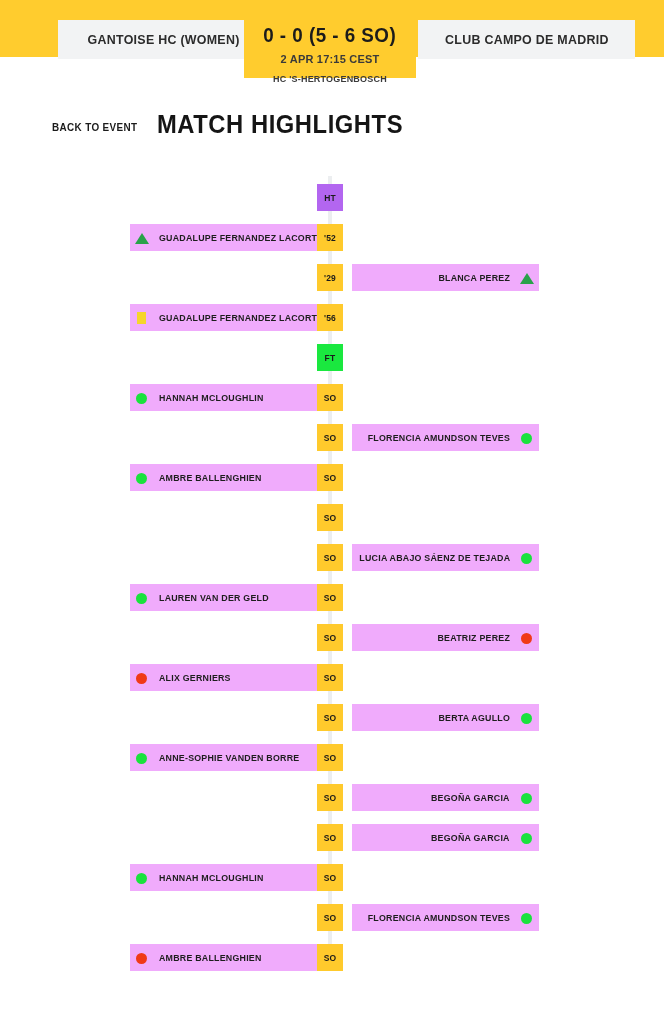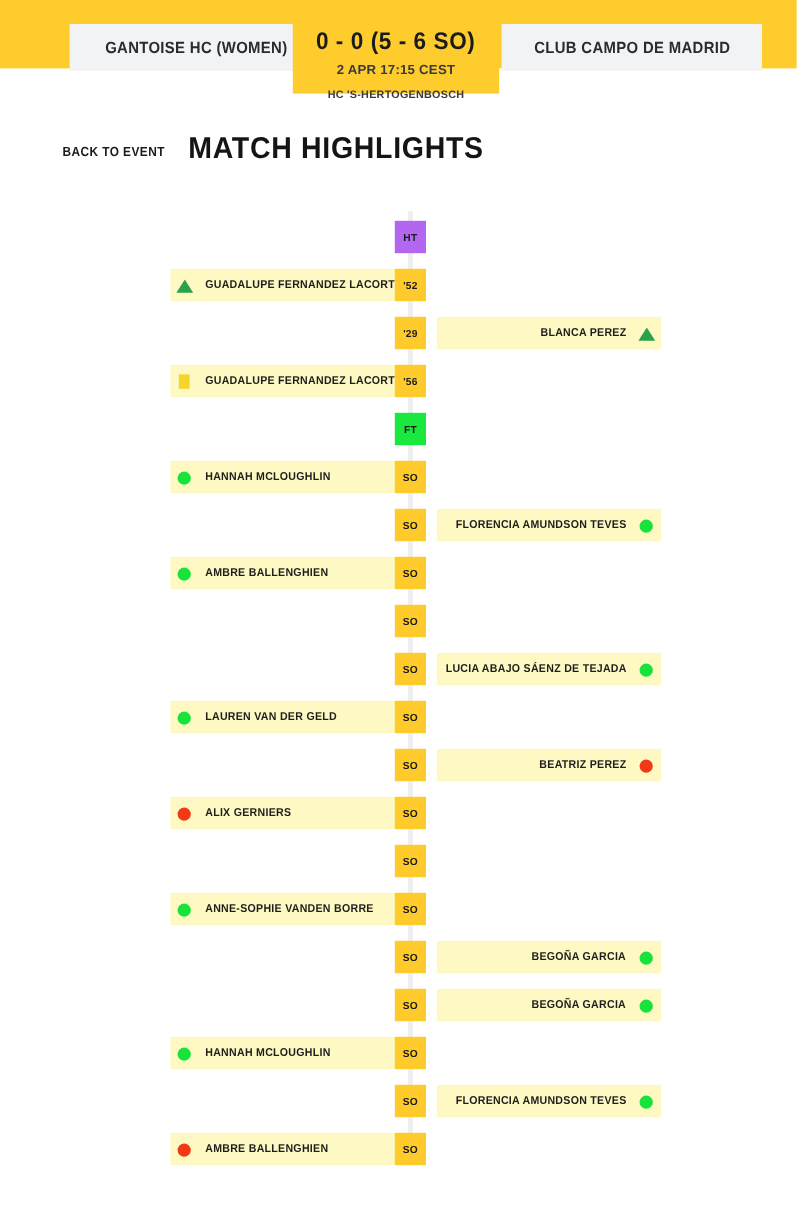--- a/index.html
+++ b/index.html
@@ -129,41 +129,40 @@
     color: #151515;
     letter-spacing: 0.6px;
     transform: scaleX(0.95);
   }
 
   
   .timeline {
     position: relative;
     width: 532px;
     padding-top: 30px;
-    margin-left: 12px;
   }
   .spine {
     position: absolute;
     left: 328px;
     top: 28px;
     bottom: 8px;
     width: 4px;
     background: #eceef0;
     z-index: 0;
   }
   .tl-row {
     position: relative;
     height: 40px;
     z-index: 1;
   }
   .side {
     position: absolute;
     top: 6px;
     height: 27px;
-    background: #fef9c3;
+    background: #f0abfc;
     display: flex;
     align-items: center;
   }
   .side.left {
     left: 130px;
     width: 196px;
     padding-left: 5px;
     justify-content: flex-start;
   }
   .side.right {
@@ -368,20 +367,24 @@
         <div class="side left">
           <span class="ic so-missed"></span>
           <span class="player">ALIX GERNIERS</span>
         </div>
         <div class="badge yellow">SO</div>
         <div class="side right empty"></div>
       </div>
       <div class="tl-row">
         <div class="side left empty"></div>
         <div class="badge yellow">SO</div>
+        <div class="side right">
+          <span class="player">BERTA AGULLO</span>
+          <span class="ic so-scored"></span>
+        </div>
       </div>
       <div class="tl-row">
         <div class="side left">
           <span class="ic so-scored"></span>
           <span class="player">ANNE-SOPHIE VANDEN BORRE</span>
         </div>
         <div class="badge yellow">SO</div>
         <div class="side right empty"></div>
       </div>
       <div class="tl-row">

